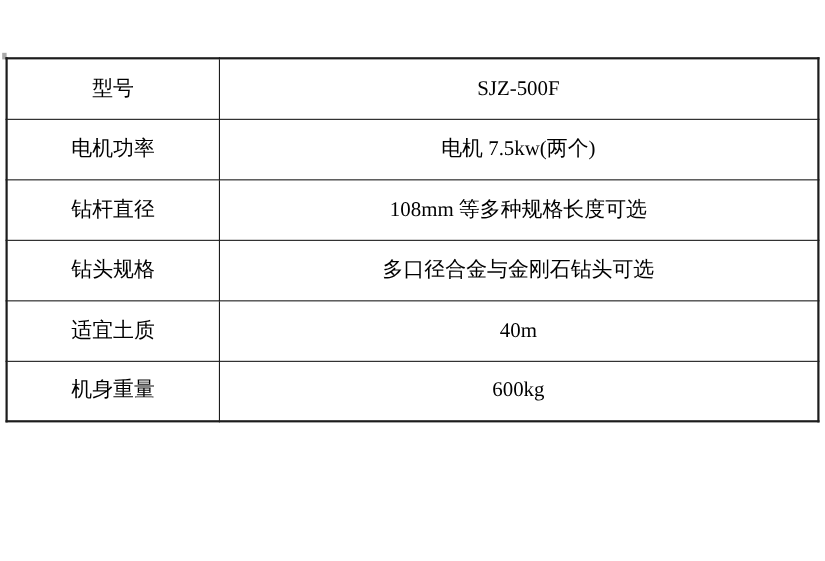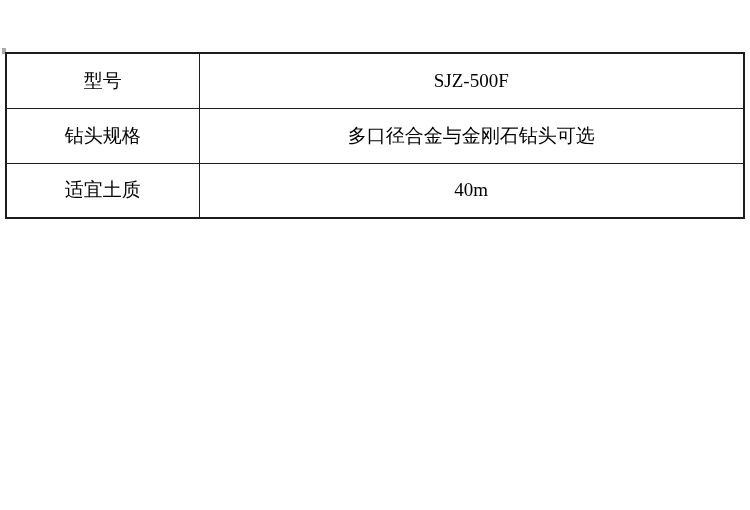--- a/index.html
+++ b/index.html
@@ -61,30 +61,42 @@
 <div class="page">
   <span class="anchor-mark"></span>
   <table class="spec-table">
     <tbody>
   <tr>
     <td class="label-cell">型号</td>
     <td class="value-cell">SJZ-500F</td>
   </tr>
 
 
+  <tr>
+    <td class="label-cell">电机功率</td>
+    <td class="value-cell">电机 7.5kw(两个)</td>
+  </tr>
 
 
+  <tr>
+    <td class="label-cell">钻杆直径</td>
+    <td class="value-cell">108mm 等多种规格长度可选</td>
+  </tr>
 
   <tr>
     <td class="label-cell">钻头规格</td>
     <td class="value-cell">多口径合金与金刚石钻头可选</td>
   </tr>
 
   <tr>
     <td class="label-cell">适宜土质</td>
     <td class="value-cell">40m</td>
   </tr>
 
+  <tr>
+    <td class="label-cell">机身重量</td>
+    <td class="value-cell">600kg</td>
+  </tr>
 
 </tbody>
   </table>
   <span class="resize-handle"></span>
 </div>
 
 </body></html>

